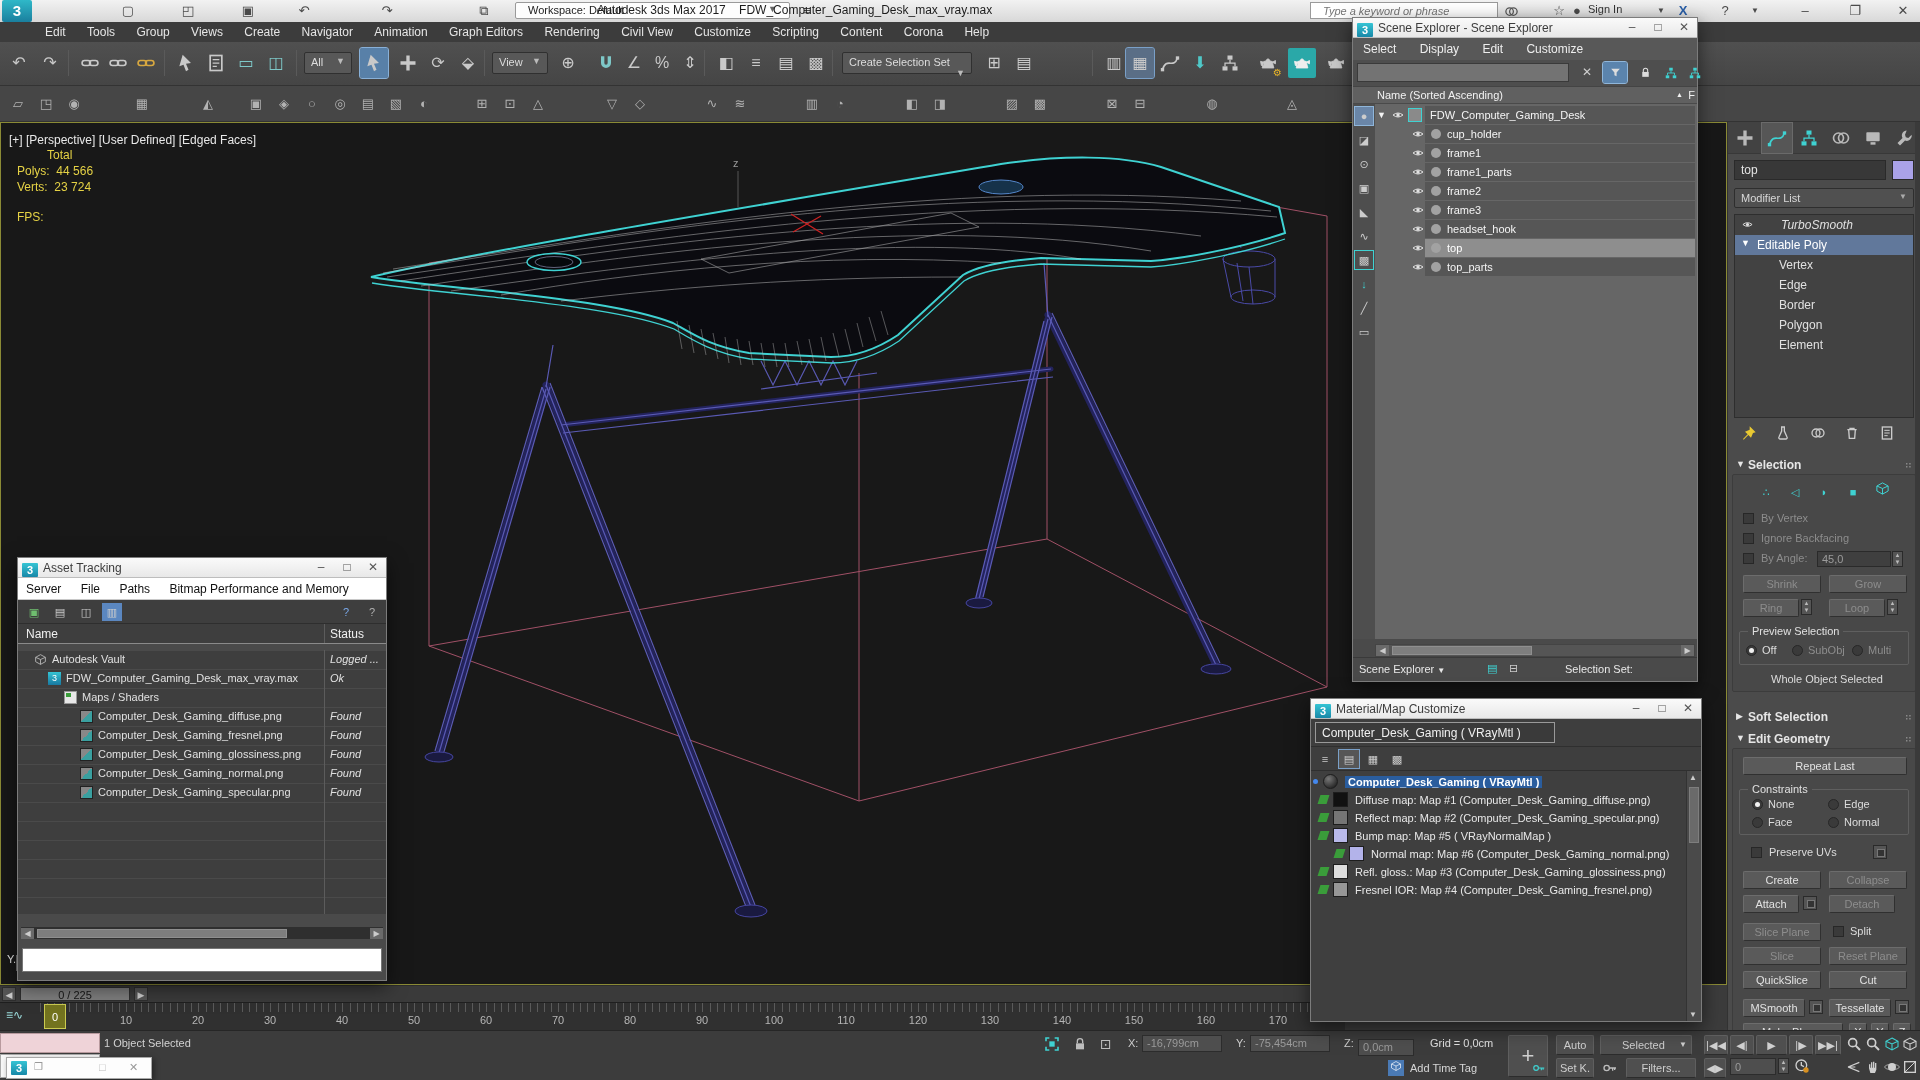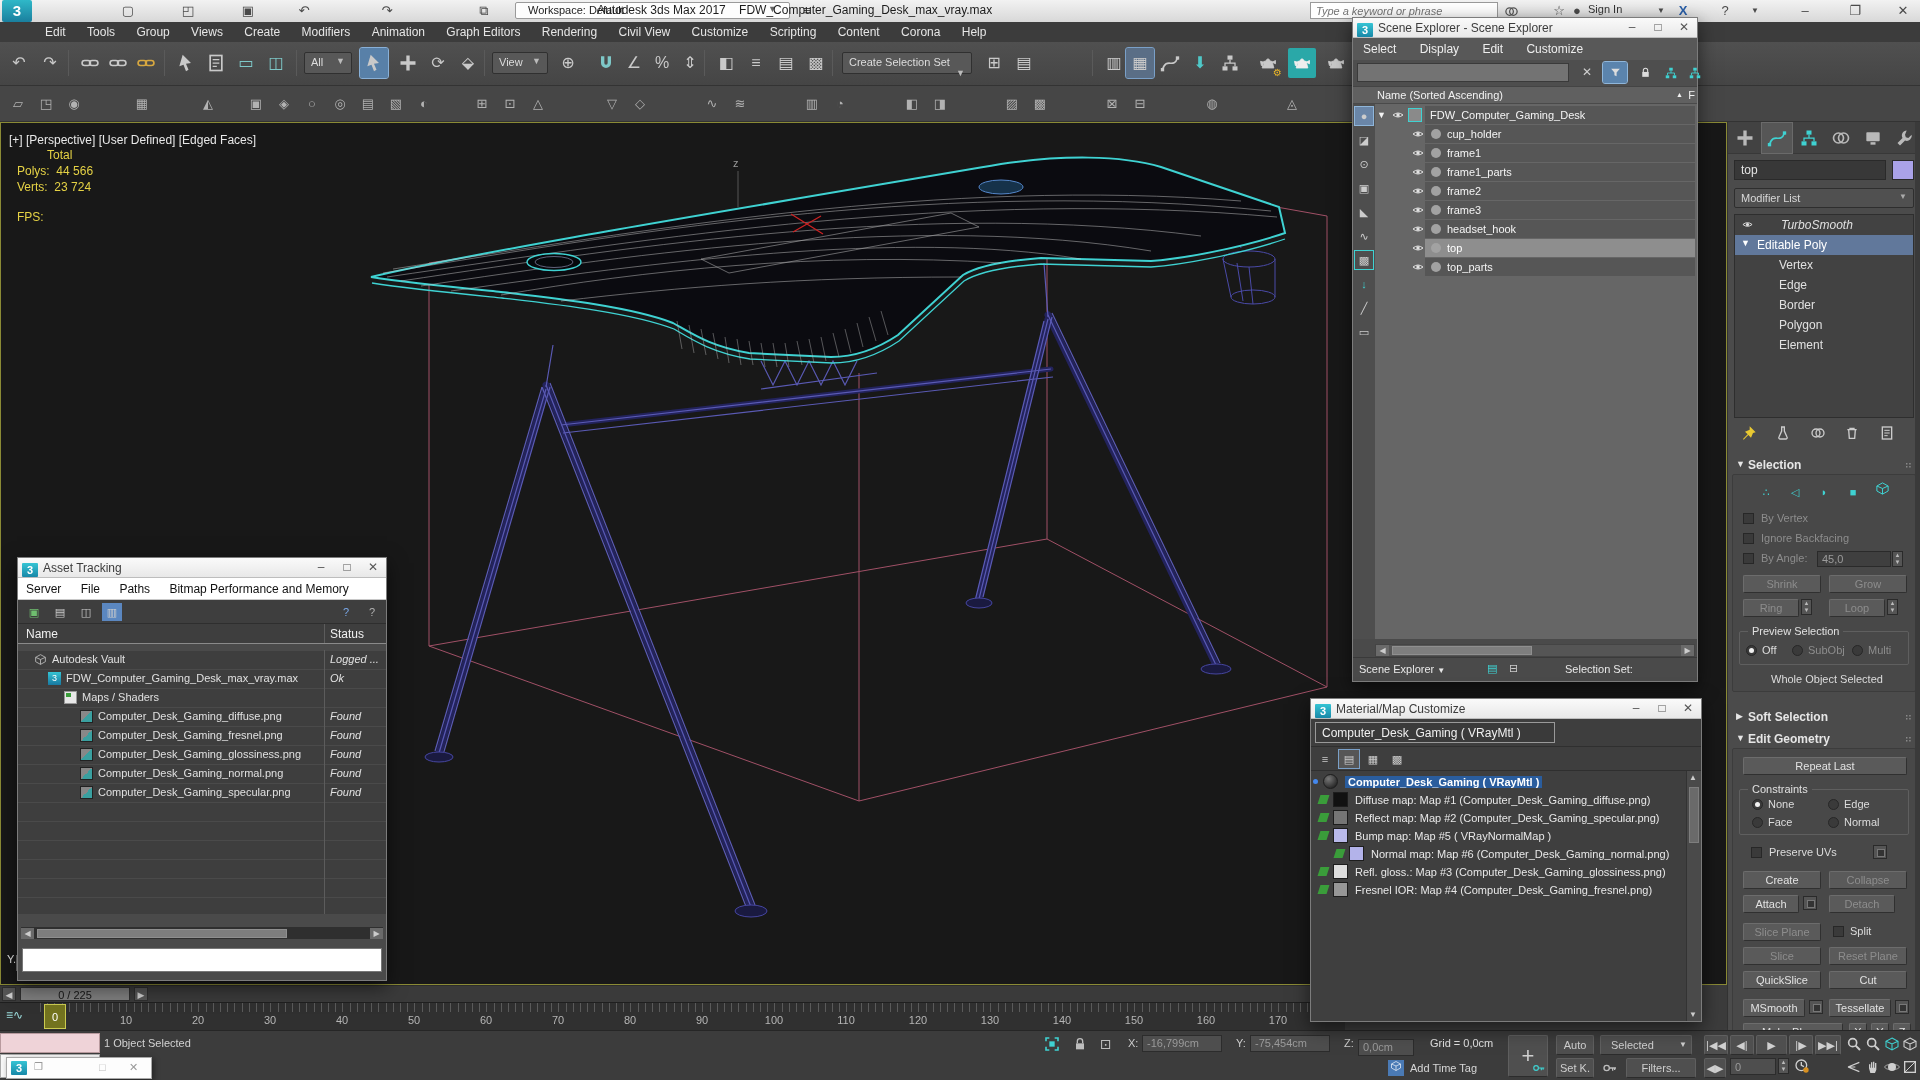--- a/index.html
+++ b/index.html
@@ -7,21 +7,21 @@
     --construction-pink:#b85a74; --stats-yellow:#e5d245; --highlight-blue:#5b84ad;
   }
   *{box-sizing:border-box;margin:0;padding:0;font-family:"Liberation Sans","DejaVu Sans",sans-serif;}
   html,body{width:1920px;height:1080px;overflow:hidden;background:#3c3c3c;}
   
   #titlebar{position:absolute;left:0;top:0;width:1920px;height:22px;background:linear-gradient(#f2f2f2,#d8d8d8);z-index:5;}
   #titlebar .qico{position:absolute;top:2px;width:22px;height:18px;color:#4a4a4a;font-size:13px;text-align:center;line-height:18px;}
   .logo3{position:absolute;left:2px;top:0;width:30px;height:22px;background:linear-gradient(#2fb8c8,#1a7f9e);color:#fff;font-weight:bold;font-size:15px;text-align:center;line-height:22px;border-radius:2px;}
   .wsbox{position:absolute;left:515px;top:2px;width:275px;height:17px;background:#fdfdfd;border:1px solid #9a9a9a;font-size:11px;color:#222;padding:1px 12px;border-radius:2px;}
   .apptitle{position:absolute;left:597px;top:3px;font-size:12px;color:#1c1c1c;}
-  .searchbox{position:absolute;left:1310px;top:2px;width:188px;height:17px;background:#fff;border:1px solid #9a9a9a;font-size:11px;font-style:italic;color:#888;padding:0 5px;}
+  .searchbox{position:absolute;left:1310px;top:2px;width:188px;height:17px;background:#fff;border:1px solid #9a9a9a;font-size:11px;font-style:italic;color:#888;padding:0 12px;}
   .signin{position:absolute;left:1588px;top:3px;font-size:11px;color:#333;}
   #menubar{position:absolute;left:0;top:22px;width:1920px;height:20px;background:#3c3c3c;color:#e6e6e6;font-size:12px;z-index:4;}
   #menubar span{display:inline-block;padding:3px 9px;}
   #toolbar1{position:absolute;left:0;top:42px;width:1920px;height:44px;background:linear-gradient(#505050,#454545);border-bottom:1px solid #333;z-index:3;}
   #toolbar2{position:absolute;left:0;top:86px;width:1920px;height:36px;background:#464646;border-bottom:1px solid #333;z-index:3;}
   .tico{position:absolute;top:6px;width:28px;height:30px;color:#c9c9c9;text-align:center;line-height:30px;font-size:16px;border-radius:2px;}
   .tico svg{width:20px;height:20px;margin-top:5px;}
   .tsep{position:absolute;top:8px;width:1px;height:26px;background:#383838;border-right:1px solid #5a5a5a;}
   .tdrop{position:absolute;top:10px;height:22px;background:#585858;border:1px solid #303030;border-radius:2px;color:#ddd;font-size:11px;padding:3px 6px;}
   .tdrop .dar{float:right;margin-left:8px;color:#bbb;font-size:9px;}
@@ -265,21 +265,21 @@
   <span class="qico" style="left:1840px;width:30px">❐</span>
   <span class="qico" style="left:1888px;width:30px">✕</span>
 </div>
 
 <div id="menubar" style="padding-left:36px">
   <span>Edit</span>
   <span>Tools</span>
   <span>Group</span>
   <span>Views</span>
   <span>Create</span>
-  <span>Modifiers</span>
+  <span>Navigator</span>
   <span>Animation</span>
   <span>Graph Editors</span>
   <span>Rendering</span>
   <span>Civil View</span>
   <span>Customize</span>
   <span>Scripting</span>
   <span>Content</span>
   <span>Corona</span>
   <span>Help</span>
 </div>
@@ -520,21 +520,21 @@
   <span style="position:absolute;left:1388px;top:29px;width:16px;height:16px;background:#4a7ab5;color:#dfe9f5;text-align:center"><svg width="12" height="12" viewBox="0 0 24 24">
         <use href="#i-cube"></use>
       </svg></span>
   <span style="position:absolute;left:1410px;top:31px;color:#d6d6d6">Add Time Tag</span>
 
   <span class="sbtn" style="left:1508px;top:4px;width:40px;height:42px;line-height:40px;font-size:22px">+<svg style="position:absolute;right:1px;bottom:1px;color:var(--accent-teal)" width="14" height="14" viewBox="0 0 24 24">
         <use href="#i-key"></use>
       </svg></span>
   <span class="sbtn" style="left:1556px;top:4px;width:38px">Auto</span>
   <span class="sbtn" style="left:1556px;top:27px;width:38px">Set K.</span>
-  <span class="sbtn" style="left:1600px;top:4px;width:92px;text-align:left;padding-left:10px"><span>Selected</span><span style="float:right;margin-right:4px;font-size:8px">▼</span></span>
+  <span class="sbtn" style="left:1600px;top:4px;width:92px;text-align:left;padding-left:21px"><span>Selected</span><span style="float:right;margin-right:4px;font-size:8px">▼</span></span>
   <span class="nico" style="left:1602px;top:29px;color:#bdbdbd"><svg>
         <use href="#i-key"></use>
       </svg></span>
   <span class="sbtn" style="left:1626px;top:27px;width:70px">Filters...</span>
 
   <span class="sbtn" style="left:1704px;top:4px;width:24px">|◀◀</span>
   <span class="sbtn" style="left:1730px;top:4px;width:24px">◀|</span>
   <span class="sbtn" style="left:1756px;top:4px;width:31px">▶</span>
   <span class="sbtn" style="left:1789px;top:4px;width:24px">|▶</span>
   <span class="sbtn" style="left:1815px;top:4px;width:26px">▶▶|</span>

